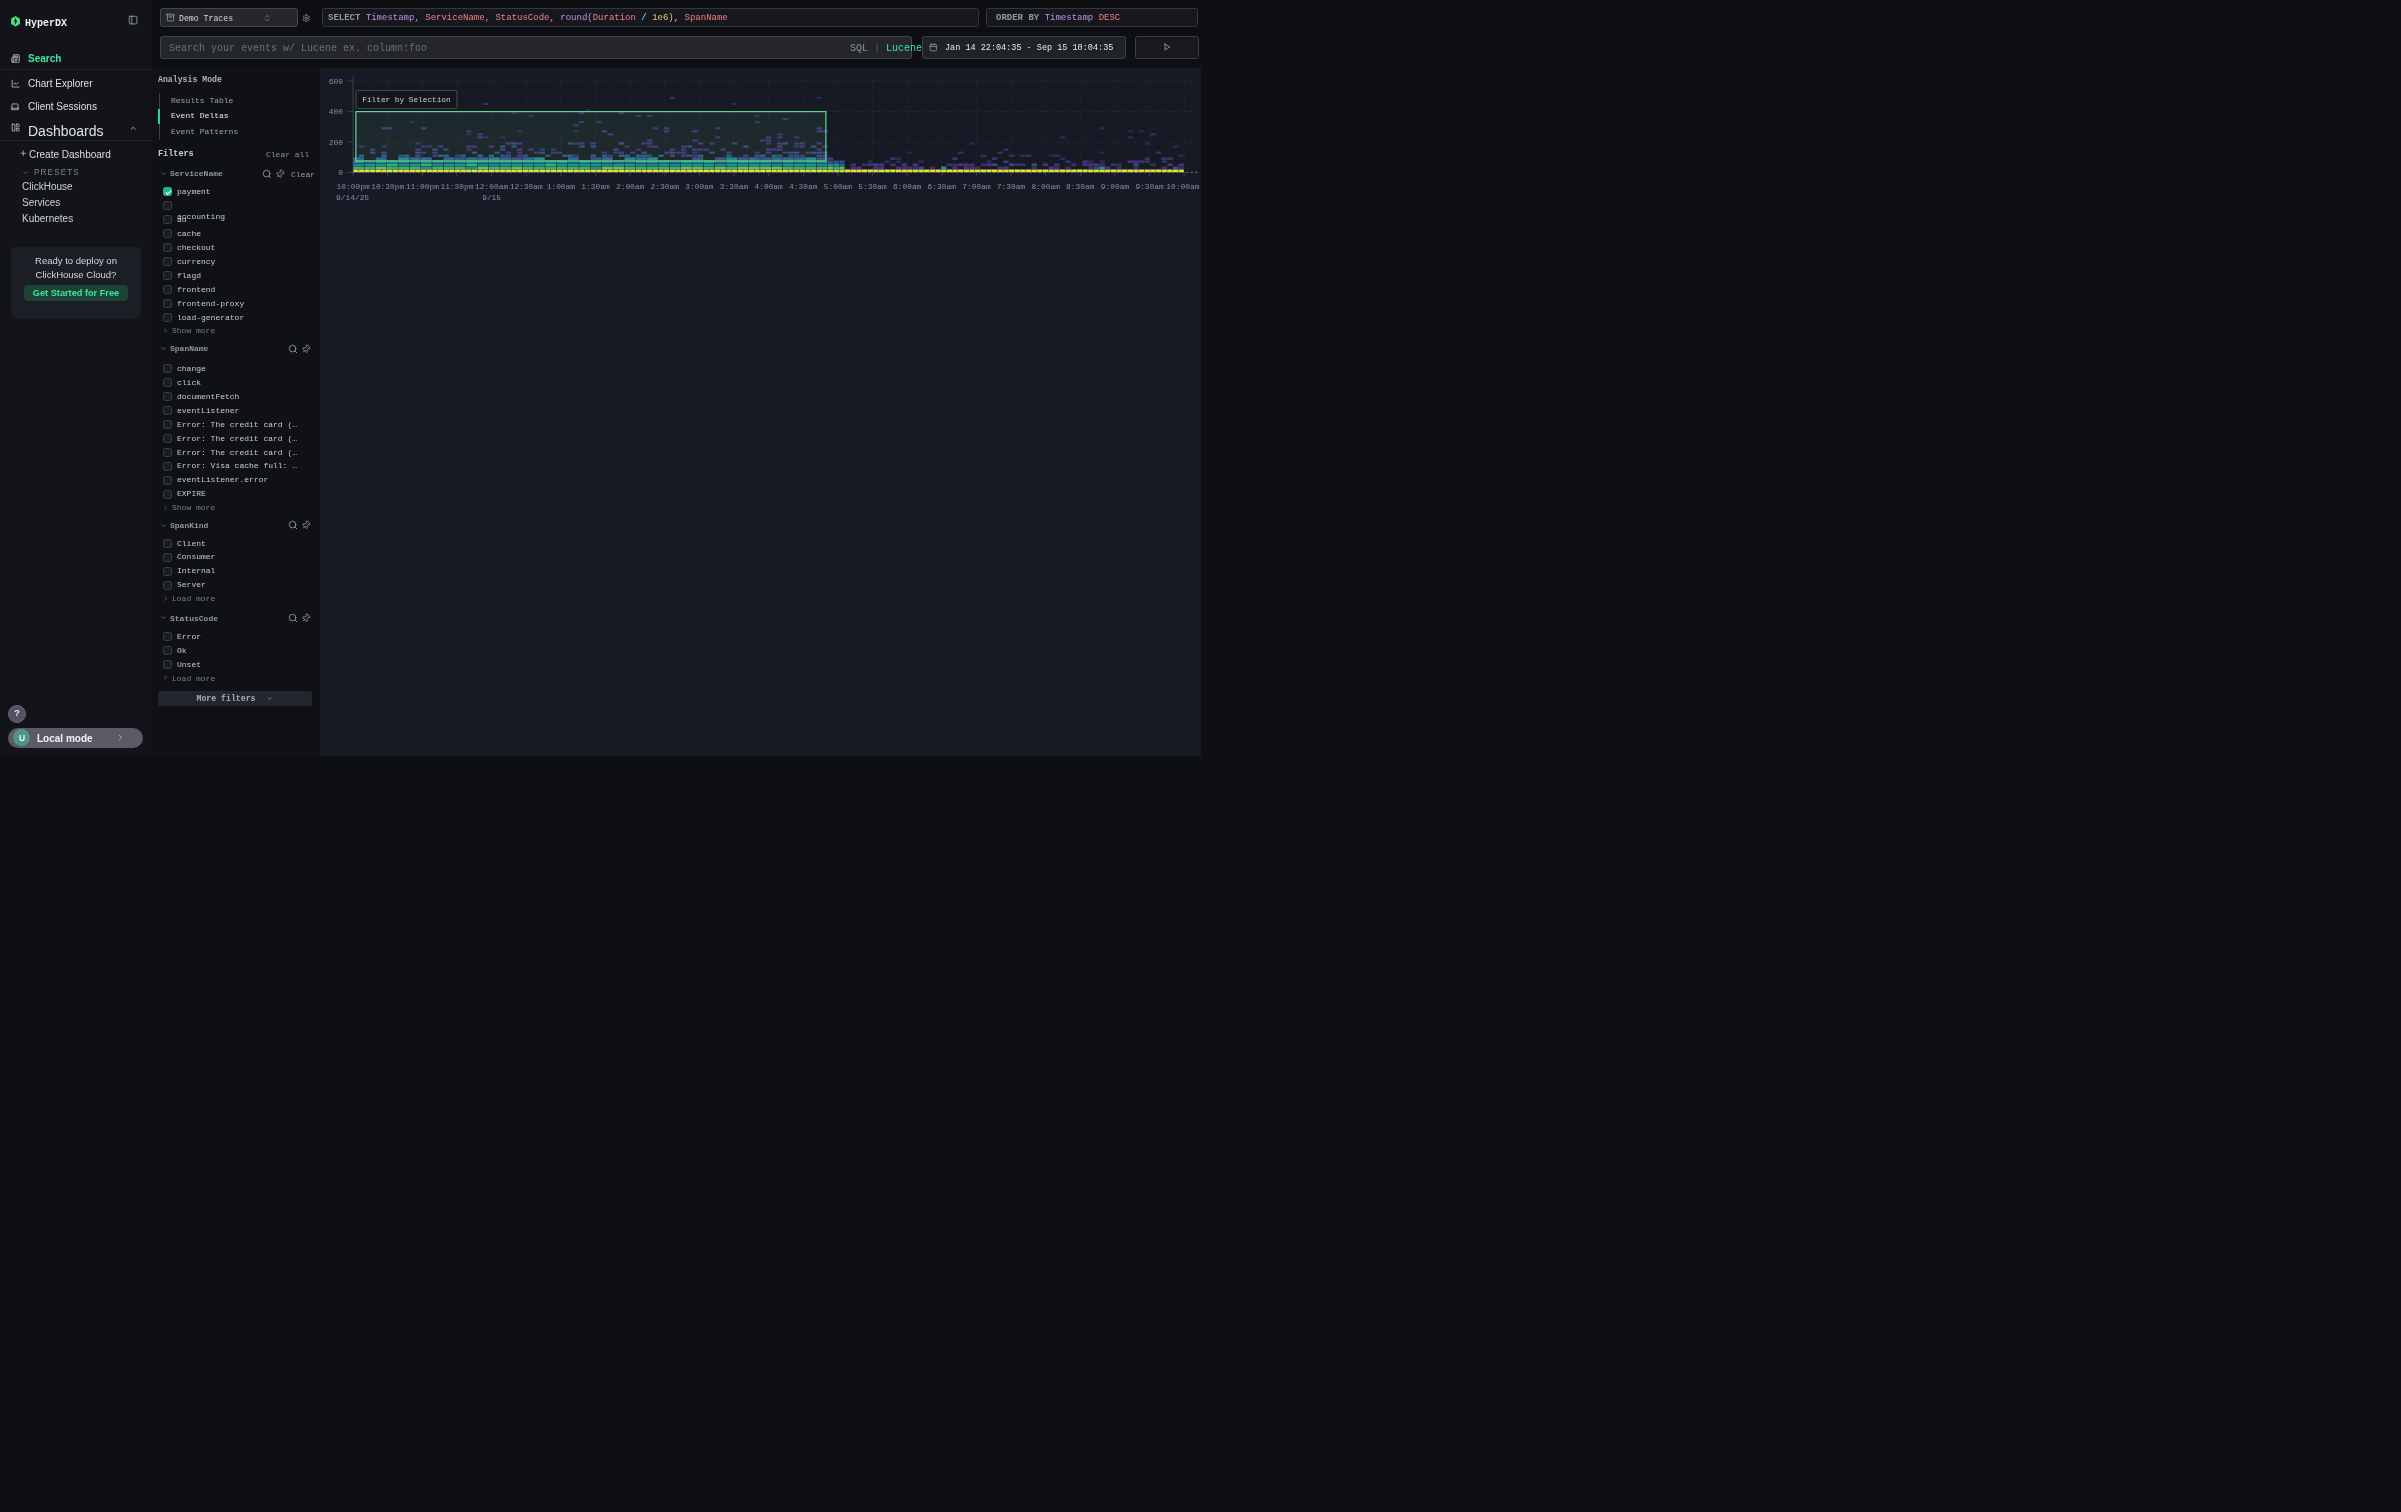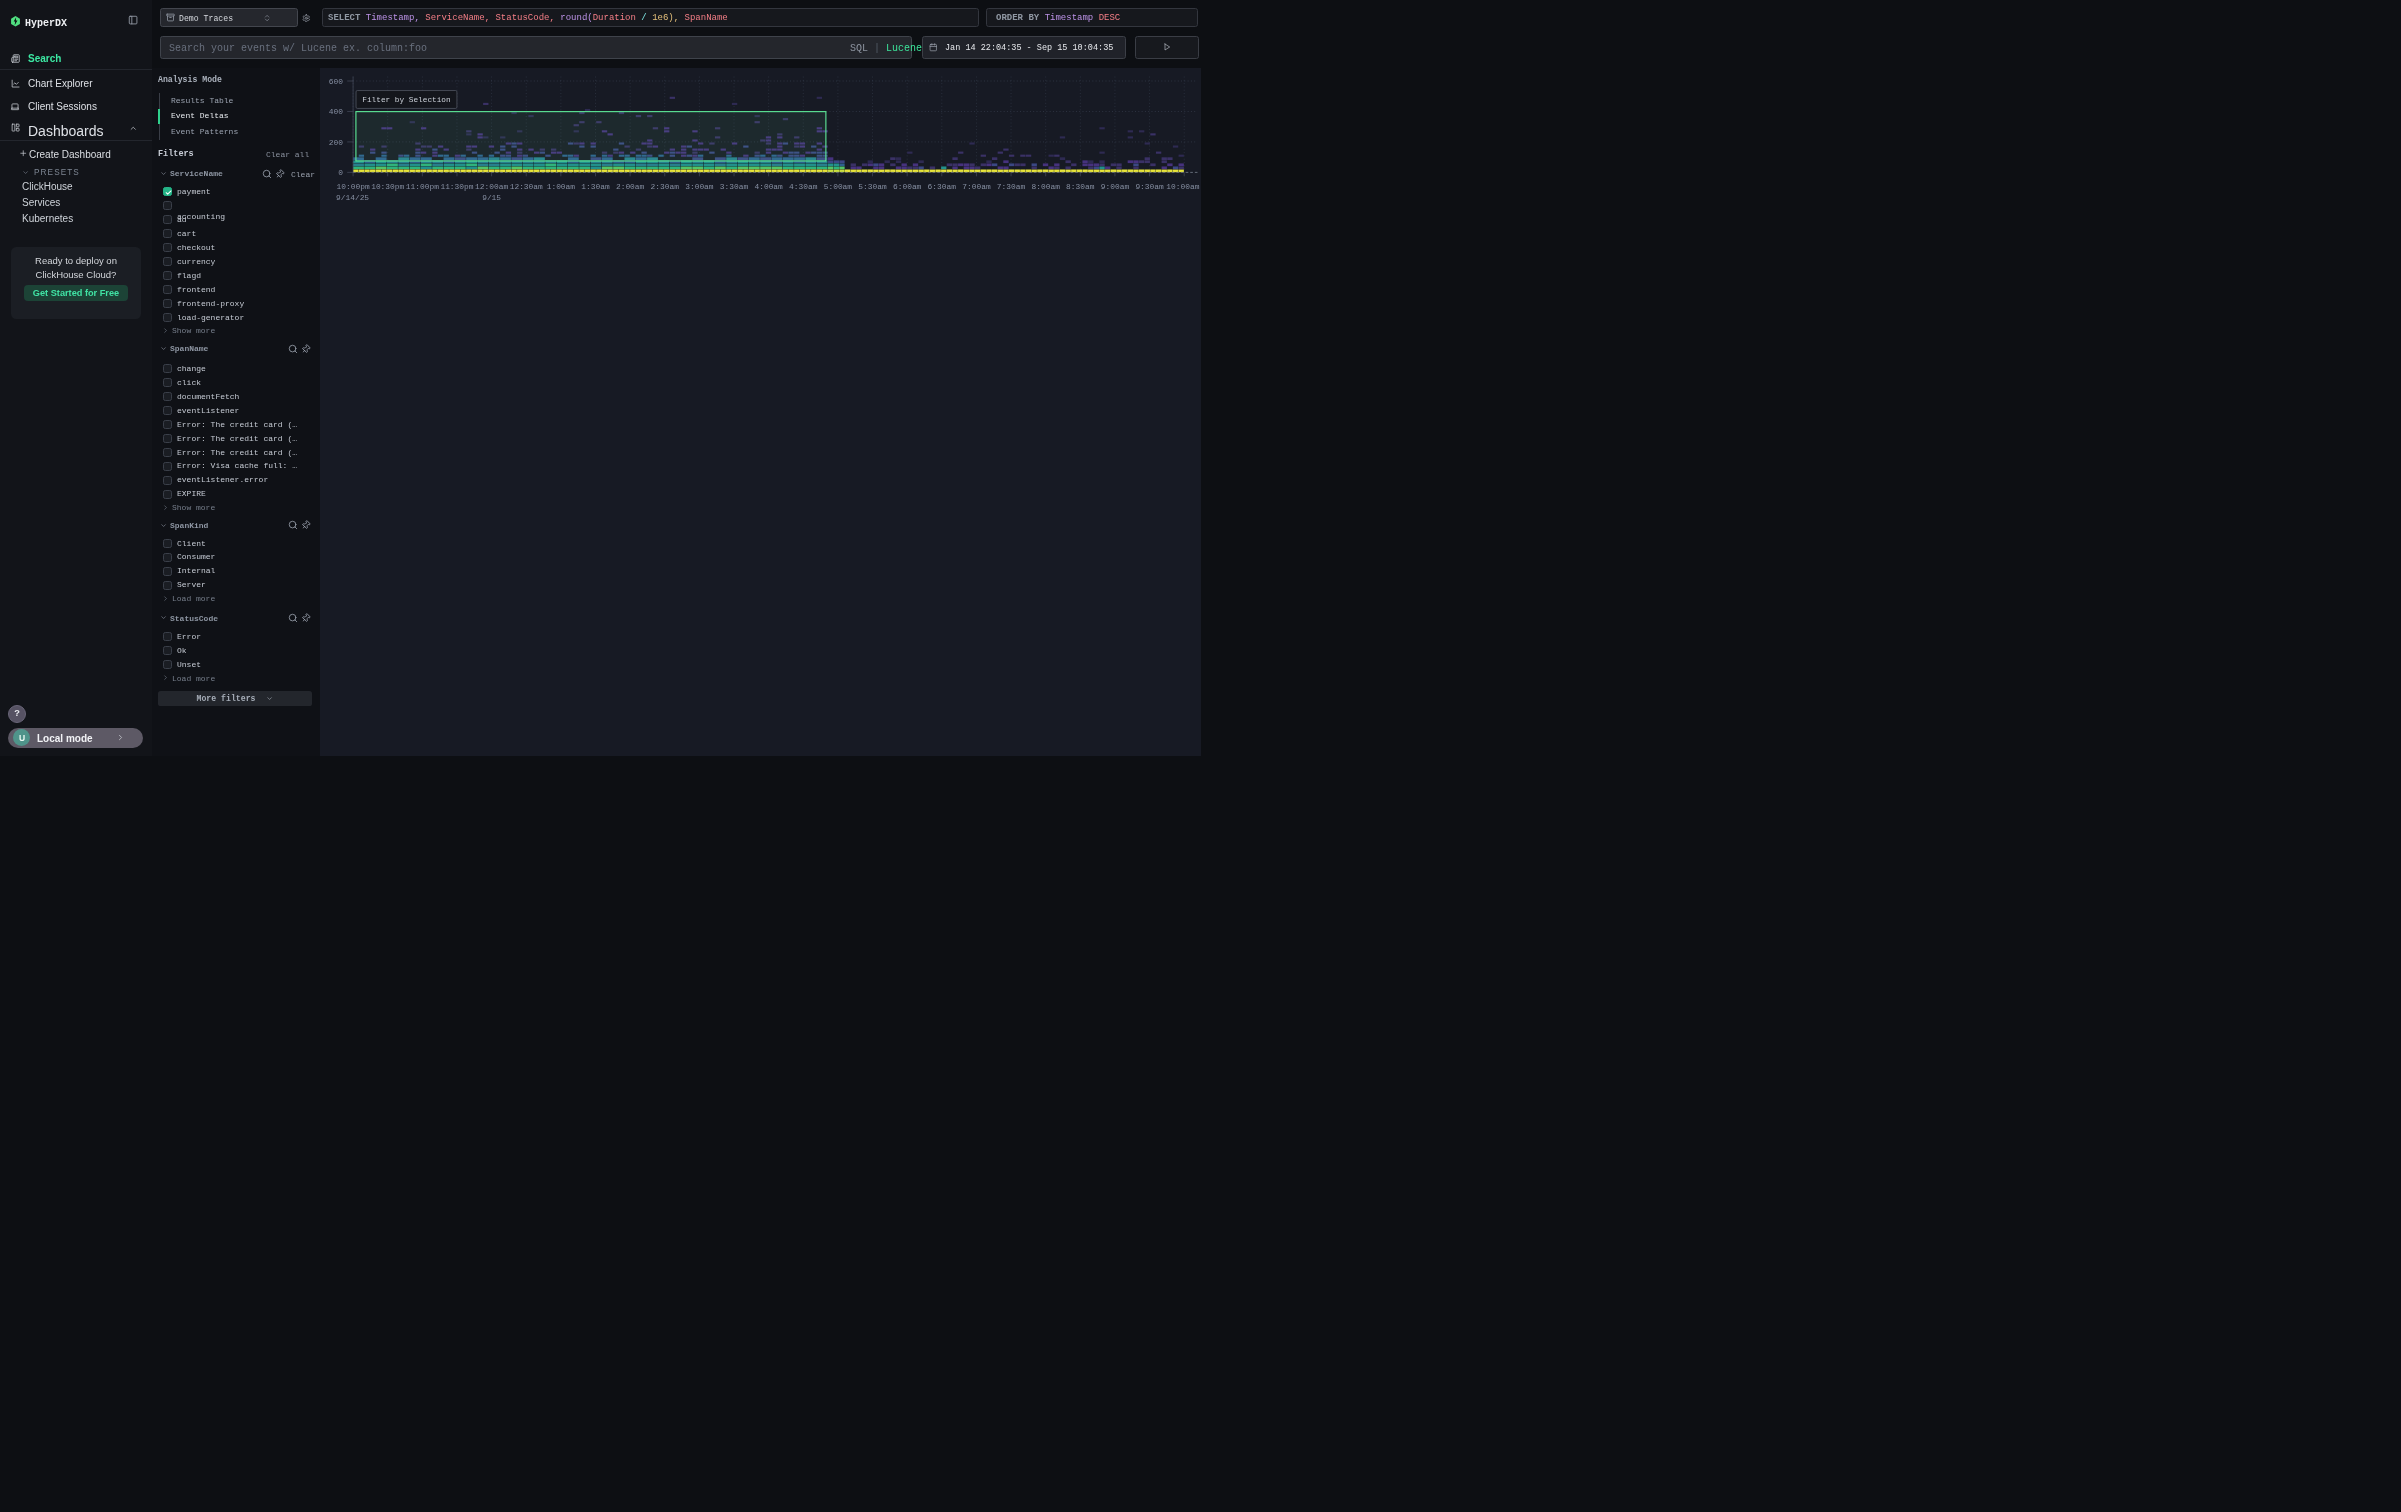--- a/index.html
+++ b/index.html
@@ -139,21 +139,21 @@
     <svg width="7.2" height="7.2" viewBox="0 0 24 24" fill="none" stroke="#fff" stroke-width="3.5" stroke-linecap="round" stroke-linejoin="round">
       <path d="m4 12.5 5 5L20 6.5"></path>
     </svg>
   </div>
 <div class="flab" style="left:177px;top:187px">payment</div>
 <div class="cb" style="left:163px;top:201px"></div>
 <div class="flab" style="left:177px;top:212px">accounting</div>
 <div class="cb" style="left:163px;top:215px"></div>
 <div class="flab" style="left:177px;top:215px">ad</div>
 <div class="cb" style="left:163px;top:229px"></div>
-<div class="flab" style="left:177px;top:229px">cart</div>
+<div class="flab" style="left:177px;top:229px">cache</div>
 <div class="cb" style="left:163px;top:243px"></div>
 <div class="flab" style="left:177px;top:243px">checkout</div>
 <div class="cb" style="left:163px;top:257px"></div>
 <div class="flab" style="left:177px;top:257px">currency</div>
 <div class="cb" style="left:163px;top:271px"></div>
 <div class="flab" style="left:177px;top:271px">flagd</div>
 <div class="cb" style="left:163px;top:285px"></div>
 <div class="flab" style="left:177px;top:285px">frontend</div>
 <div class="cb" style="left:163px;top:299px"></div>
 <div class="flab" style="left:177px;top:299px">frontend-proxy</div>

